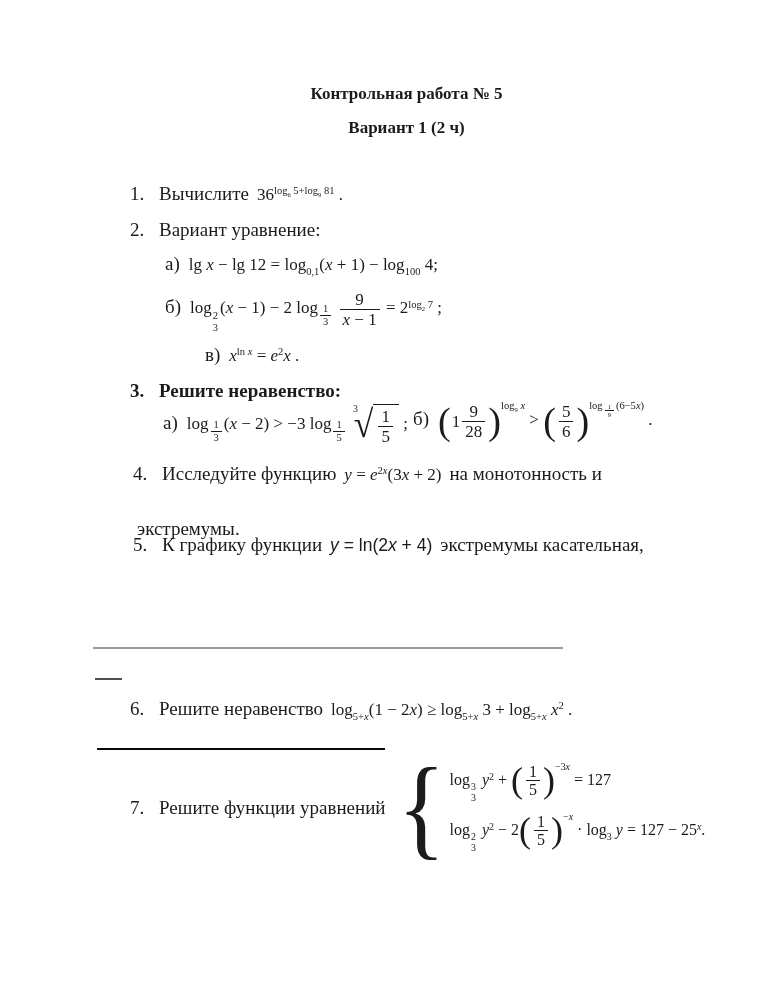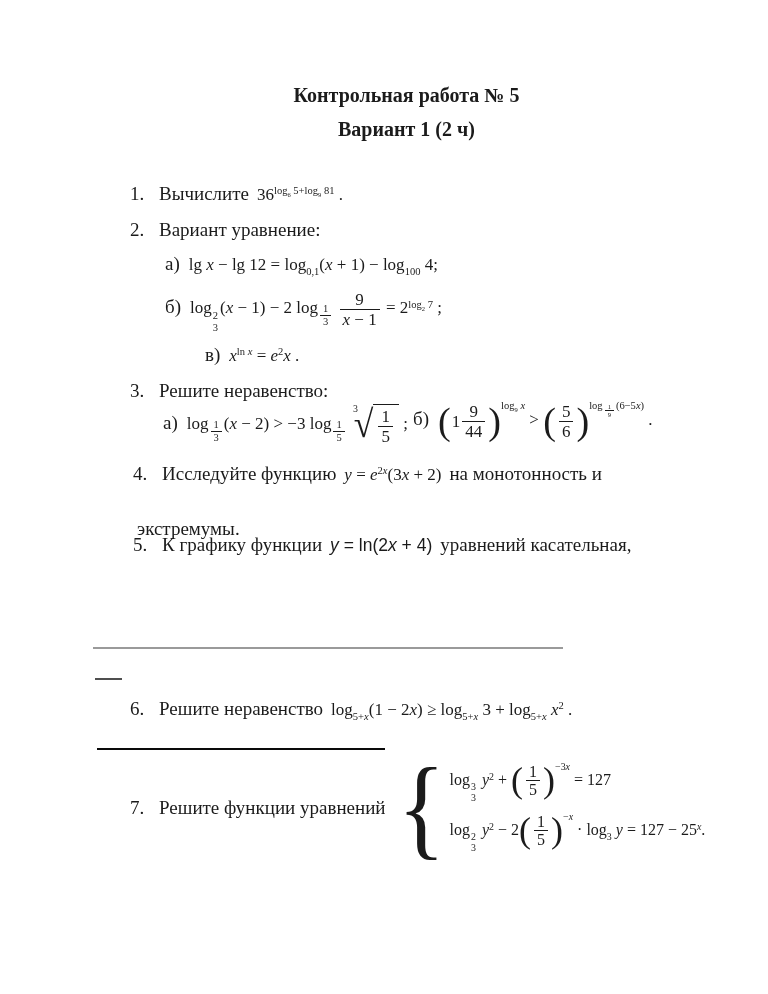--- a/index.html
+++ b/index.html
@@ -2,21 +2,21 @@
 <html><head>
 <meta charset="utf-8">
 <style>
   html,body { margin:0; padding:0; background:#ffffff; }
   .page {
     position:relative; width:768px; height:994px; background:#fff;
     font-family:"Liberation Serif","DejaVu Serif",serif;
     color:#1b1b1b; font-size:19px; overflow:hidden;
   }
   .row { position:absolute; white-space:nowrap; line-height:1.25; }
-  .title { position:absolute; left:95px; right:50px; text-align:center; font-weight:bold; font-size:20px; }
+  .title { position:absolute; left:95px; right:50px; text-align:center; font-weight:bold; font-size:17px; }
   .num { display:inline-block; min-width:29px; }
   .lbl { margin-right:9px; }
   .mr { margin-right:8px; }
   .fm { font-size:17px; }
   .t  { font-size:19px; }
   .sans { font-family:"Liberation Sans","DejaVu Sans",sans-serif; font-size:17.5px; }
 
   
   .fm i, .t i { font-style:italic; }
   sup { font-size:0.62em; vertical-align:0.55em; line-height:0; }
@@ -43,21 +43,21 @@
   #hr-med   { top:748px; left:97px;  width:288px; background:#0a0a0a; }
 
   
   #t1  { top:84px; }
   #t2  { top:118px; }
   #r1  { top:182px; left:130px; }
   #r2  { top:218px; left:130px; }
   #r2a { top:252px; left:165px; }
   #r2b { top:290px; left:165px; }
   #r2v { top:343px; left:165px;margin-left:40px; }
-  #r3  { top:379px; left:130px; }
+  #r3  { top:379px; left:130px;font-weight:bold; }
   #r3a { top:404px; left:163px; }
   #r3b { top:402px; left:413px; }
   #r4a { top:462px; left:133px; }
   #r4b { top:497px; left:137px;margin-top:20px; }
   #r5a { top:533px; left:133px; }
   #r5b { top:567px; left:153px; }
   #r5c { top:601px; left:153px; }
   #r6  { top:697px; left:130px; }
   #r7  { top:760px; left:130px; height:96px; display:flex; align-items:center; }
   .brace { font-size:100px; line-height:0.78; transform:scaleY(1.12);
@@ -118,21 +118,21 @@
               <span class="fd">5</span>
             </span>
           </span>
         </span> ;</span>
   </div>
   <div class="row" id="r3b">
     <span class="lbl">б)</span><span class="fm"><span class="bp">
           <span class="pl">(</span>
           <span class="pc">1<span class="frac">
               <span class="fn">9</span>
-              <span class="fd">44</span>
+              <span class="fd">28</span>
             </span></span>
           <span class="pr">)</span>
         </span><sup>log<sub>9</sub> <i>x</i></sup> &gt; <span class="bp">
           <span class="pl">(</span>
           <span class="pc">
             <span class="frac">
               <span class="fn">5</span>
               <span class="fd">6</span>
             </span>
           </span>
@@ -144,21 +144,21 @@
   </div>
 
   <div class="row" id="r4a">
     <span class="num">4.</span><span class="mr">Исследуйте функцию</span><span class="fm mr"><i>y</i> = <i>e</i><sup>2<i>x</i></sup>(3<i>x</i> + 2)</span><span>на монотонность и</span>
   </div>
   <div class="row" id="r4b">
     <span>экстремумы.</span>
   </div>
 
   <div class="row" id="r5a">
-    <span class="num">5.</span><span class="mr">К графику функции</span><span class="sans mr"><i>y</i> = ln(2<i>x</i> + 4)</span><span>уравнений касательная,</span>
+    <span class="num">5.</span><span class="mr">К графику функции</span><span class="sans mr"><i>y</i> = ln(2<i>x</i> + 4)</span><span>экстремумы касательная,</span>
   </div>
 
   <div class="hr" id="hr-long"></div>
   <div class="hr" id="hr-short"></div>
 
   <div class="row" id="r6">
     <span class="num">6.</span><span class="mr">Решите неравенство</span><span class="fm">log<sub>5+<i>x</i></sub>(1 − 2<i>x</i>) ≥ log<sub>5+<i>x</i></sub> 3 + log<sub>5+<i>x</i></sub> <i>x</i><sup>2</sup> .</span>
   </div>
 
   <div class="hr" id="hr-med"></div>

